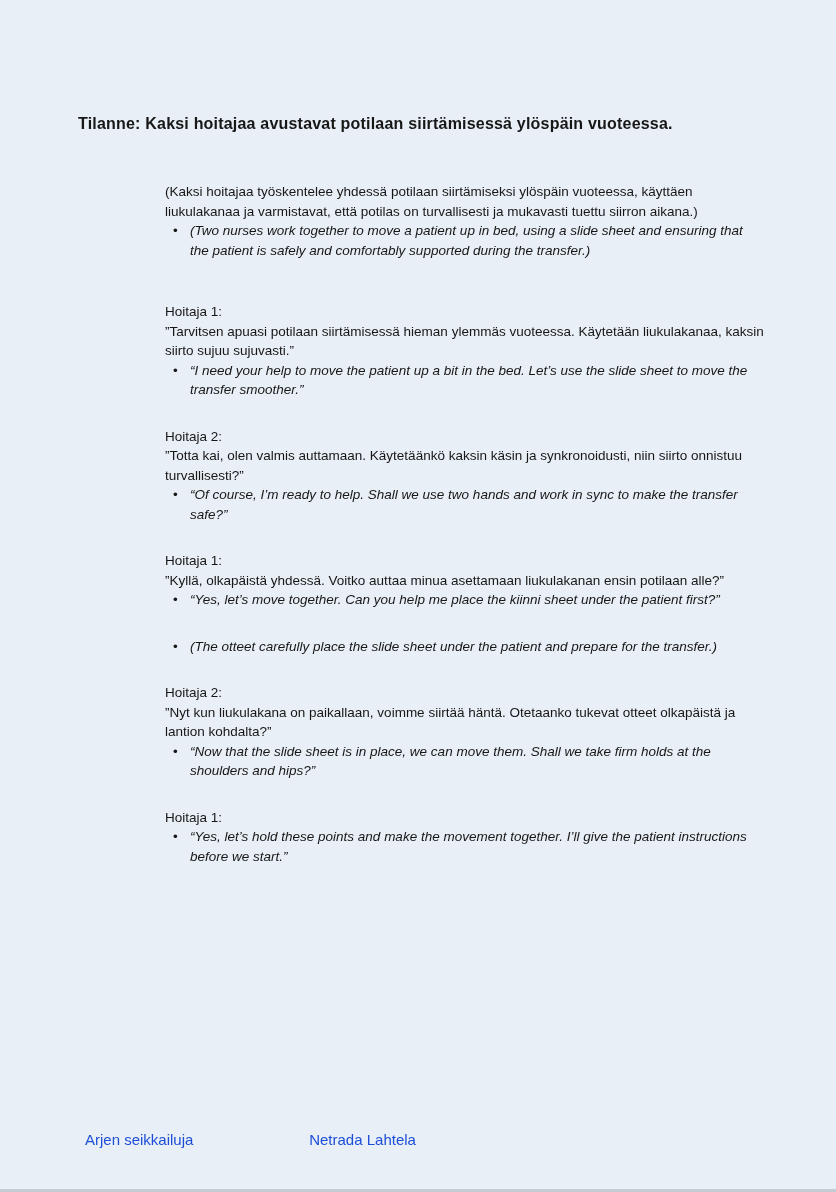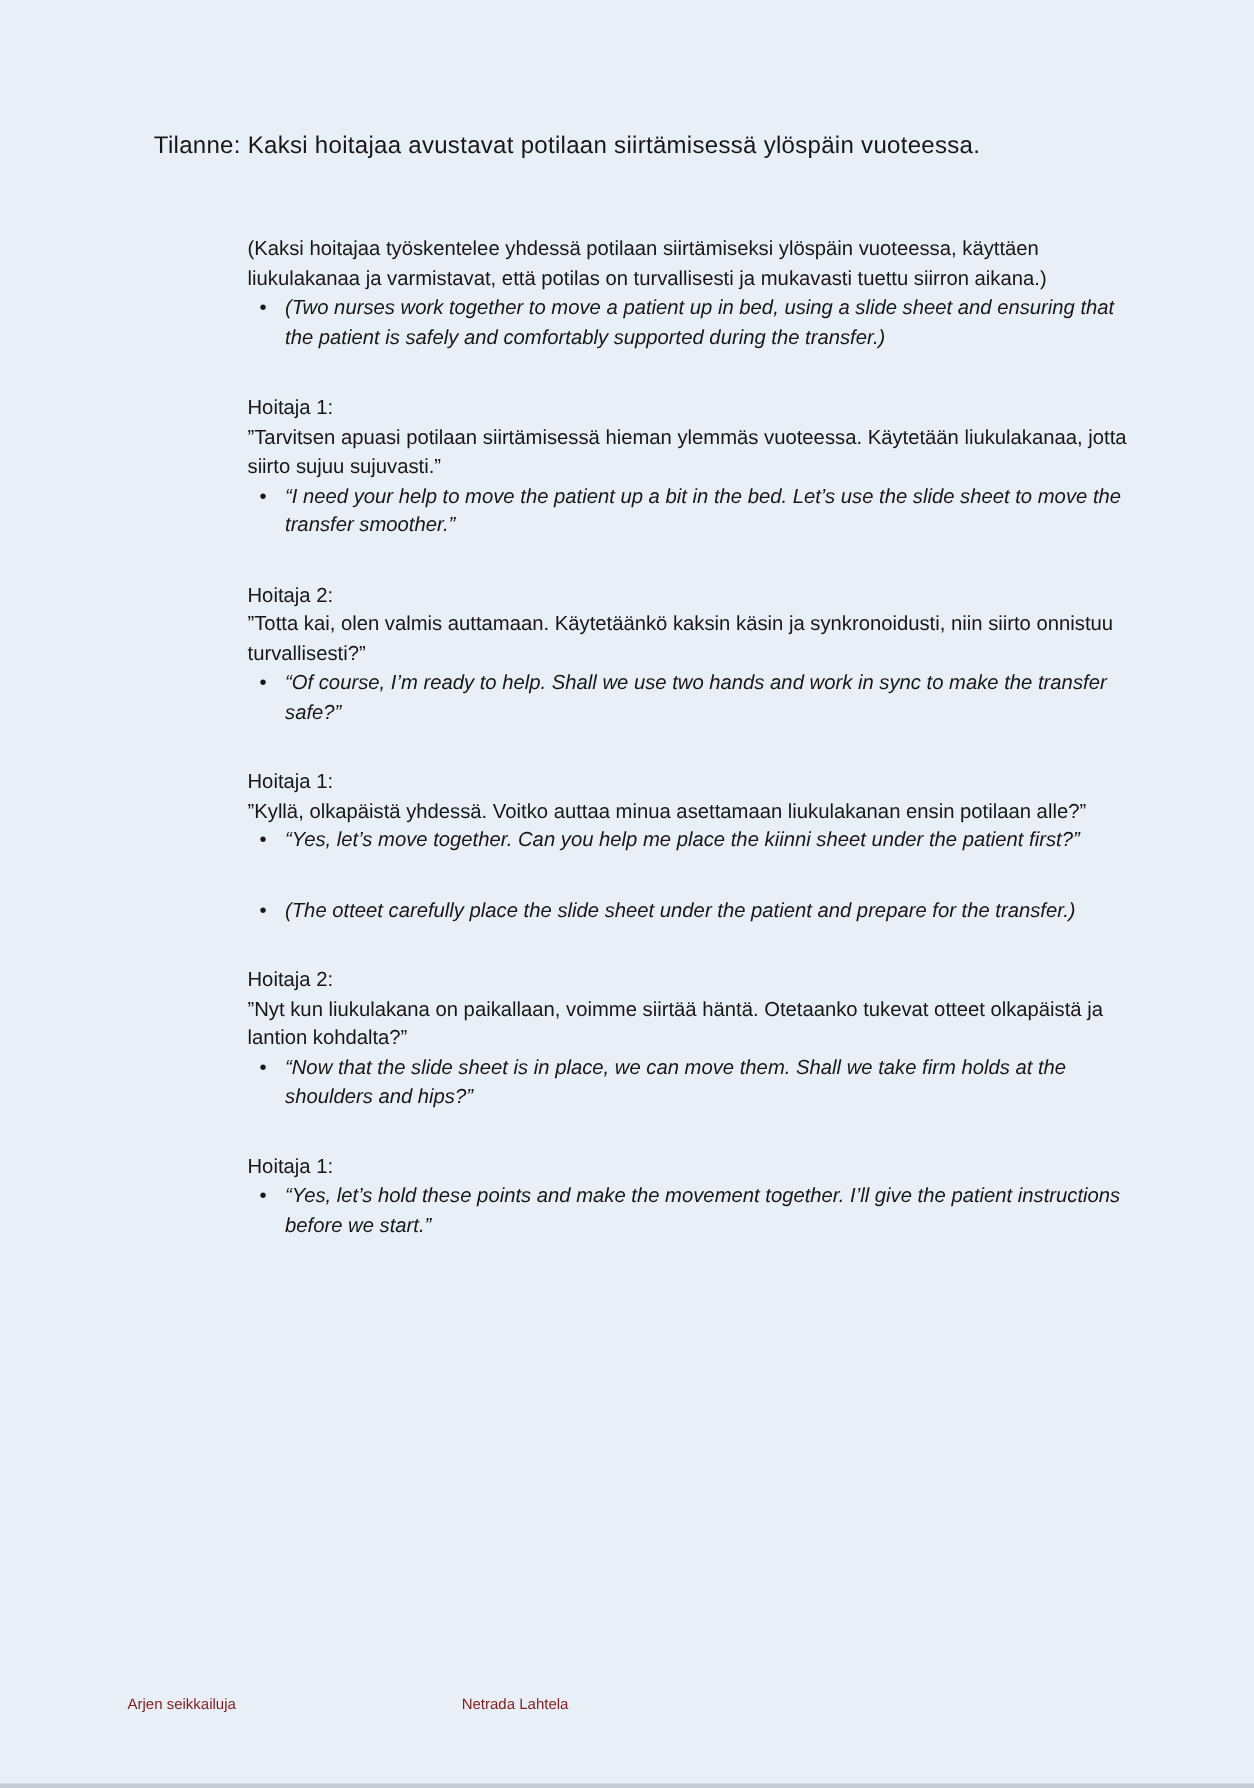--- a/index.html
+++ b/index.html
@@ -9,47 +9,46 @@
     width: 836px;
     height: 1192px;
     margin: 0 auto;
     background: #e9eff6;
     font-family: "Liberation Sans", sans-serif;
     color: #171717;
     overflow: hidden;
     border-bottom: 3px solid #c6ccd4;
   }
   .title {
-    padding-top: 85px;
+    padding-top: 111px;
     width: 600px;
     margin-left: 78px;
-    text-align: center;
     font-size: 16px;
-    font-weight: normal;
+    font-weight: bold;
     line-height: 25px;
     letter-spacing: 0.2px;
   }
   .content {
     padding: 46px 72px 0 165px;
     font-size: 13.5px;
     line-height: 19.5px;
   }
   .block { margin-bottom: 27px; }
-  .block.intro { margin-bottom: 28px; }
+  .block.intro { margin-bottom: 42px; }
   .speaker, .fi { margin: 0; }
   .bullet { display: flex; padding-left: 8px; }
   .dot { width: 17px; flex: 0 0 17px; }
   .en { font-style: italic; flex: 1; }
   .footer {
     position: absolute;
     left: 85px;
     top: 1131px;
     width: 600px;
-    font-size: 10px;
-    color: #7f1d1d;
+    font-size: 15px;
+    color: #1d4ed8;
   }
   .footer .brand { display: inline-block; width: 220px; }
   .footer .author { display: inline-block; white-space: nowrap; }
 </style>
 </head>
 <body>
 
 <div class="page">
 
   <h1 class="title">Tilanne: Kaksi hoitajaa avustavat potilaan siirtämisessä ylöspäin vuoteessa.</h1>
@@ -59,21 +58,21 @@
     <div class="block intro">
       <p class="fi">(Kaksi hoitajaa työskentelee yhdessä potilaan siirtämiseksi ylöspäin vuoteessa, käyttäen liukulakanaa ja varmistavat, että potilas on turvallisesti ja mukavasti tuettu siirron aikana.)</p>
       <div class="bullet">
         <span class="dot">•</span>
         <span class="en">(Two nurses work together to move a patient up in bed, using a slide sheet and ensuring that the patient is safely and comfortably supported during the transfer.)</span>
       </div>
     </div>
 
     <div class="block">
       <p class="speaker">Hoitaja 1:</p>
-      <p class="fi">”Tarvitsen apuasi potilaan siirtämisessä hieman ylemmäs vuoteessa. Käytetään liukulakanaa, jotta siirto sujuu sujuvasti.”</p>
+      <p class="fi">”Tarvitsen apuasi potilaan siirtämisessä hieman ylemmäs vuoteessa. Käytetään liukulakanaa, kaksin siirto sujuu sujuvasti.”</p>
       <div class="bullet">
         <span class="dot">•</span>
         <span class="en">“I need your help to move the patient up a bit in the bed. Let’s use the slide sheet to move the transfer smoother.”</span>
       </div>
     </div>
 
     <div class="block">
       <p class="speaker">Hoitaja 2:</p>
       <p class="fi">”Totta kai, olen valmis auttamaan. Käytetäänkö kaksin käsin ja synkronoidusti, niin siirto onnistuu turvallisesti?”</p>
       <div class="bullet">

